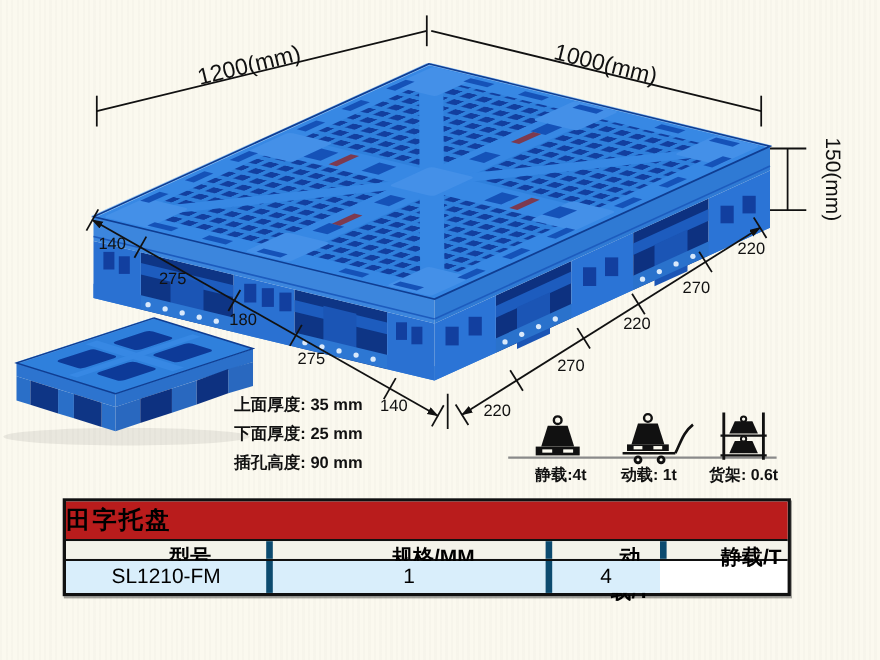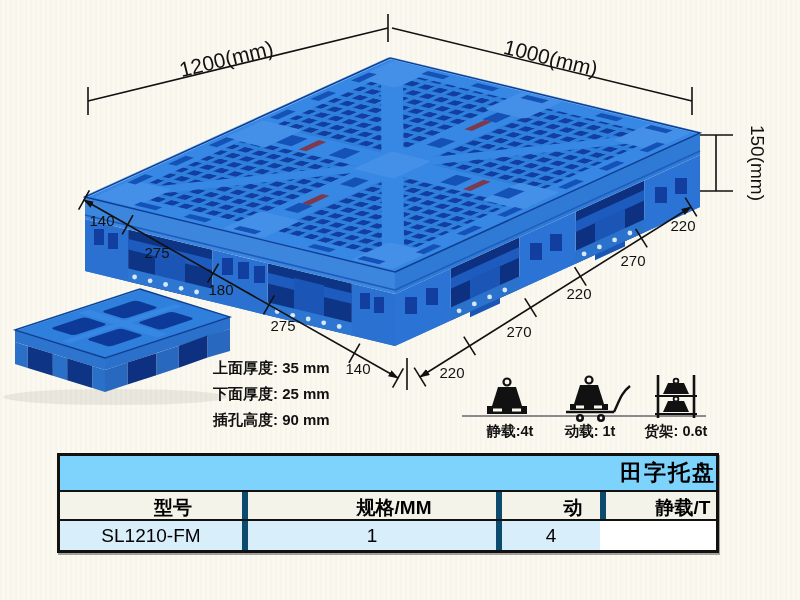--- a/index.html
+++ b/index.html
@@ -8,26 +8,26 @@
     background-image:repeating-linear-gradient(90deg,rgba(0,0,0,0.015) 0 2px,rgba(255,255,255,0) 2px 5px);}
   .illus{position:absolute;left:0;top:0;}
   svg text{fill:#111;}
   .dimlabel{font-size:21px;}
   .chainlabel{font-size:15px;}
   .notelabel{font-size:15px;font-weight:600;}
   .loadlabel{font-size:14.5px;font-weight:600;}
   
   .spec-table{position:absolute;left:57px;top:453px;width:662px;border:3px solid #111;
     box-sizing:border-box;background:#fff;box-shadow:1px 2px 0 rgba(0,0,0,0.35);}
-  .t-title{background:#7dd3fc;text-align:right;font-size:22px;font-weight:bold;
+  .t-title{background:#b91c1c;text-align:left;font-size:22px;font-weight:bold;
     height:34px;line-height:34px;letter-spacing:2px;}
   .t-row{display:grid;grid-template-columns:182px 254px 104px 116px;border-top:2px solid #111;}
   .t-row > div{text-align:center;box-sizing:border-box;}
   .t-row > div + div{border-left:6px solid #0c4a6e;}
-  .t-head > div{background:#f4f3ea;font-size:19px;font-weight:600;height:27px;line-height:31px;padding-left:44px;}
+  .t-head > div{background:#f4f3ea;font-size:19px;font-weight:600;height:16px;line-height:31px;padding-left:44px;}
   .t-data > div{background:#d9eefb;font-size:19px;height:29px;line-height:29px;}
 </style>
 </head>
 <body>
 
 <div class="stage">
 
   <svg class="illus" width="800" height="452" viewBox="0 0 800 452">
     <defs>
       <marker id="arw" markerWidth="11" markerHeight="9" refX="9.5" refY="3.5" orient="auto-start-reverse" markerUnits="userSpaceOnUse">

